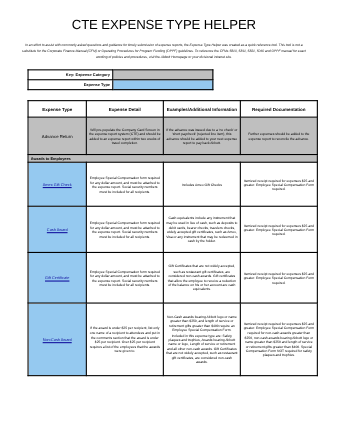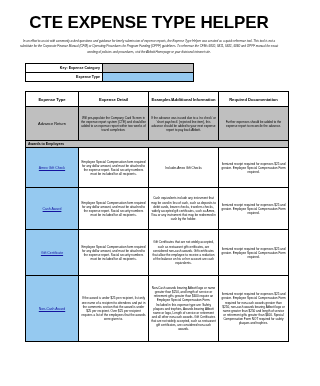--- a/index.html
+++ b/index.html
@@ -17,22 +17,22 @@
   }
   .page {
     width: 298px;
     height: 386px;
     box-sizing: border-box;
     padding: 0 6px;
     position: relative;
   }
   .doc-title {
     text-align: center;
-    font-size: 17px;
-    font-weight: bold;
+    font-size: 12px;
+    font-weight: normal;
     letter-spacing: -0.1px;
     margin: 16px 0 0 0;
     line-height: 13px;
   }
   .intro {
     font-size: 3.05px;
     line-height: 5.4px;
     text-align: center;
     font-style: italic;
     color: #1a1a1a;

